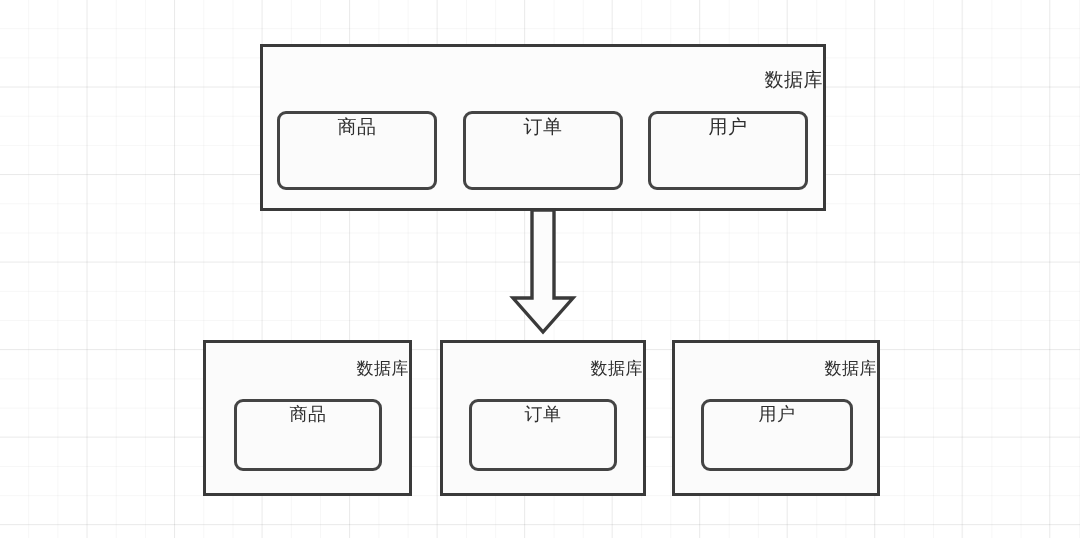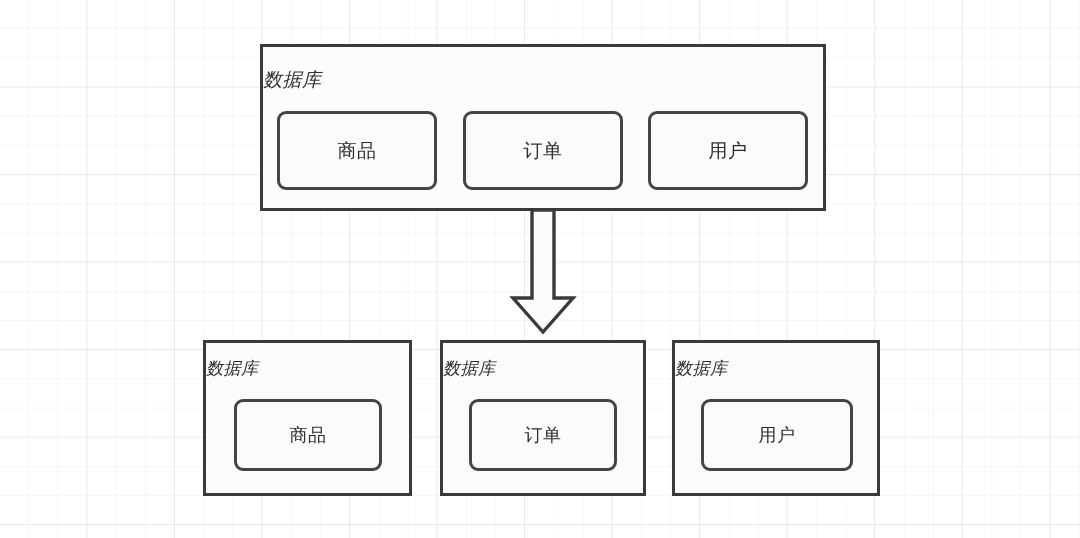--- a/index.html
+++ b/index.html
@@ -39,33 +39,32 @@
     background: #fcfcfc;
   }
 
   .table-box {
     position: absolute;
     box-sizing: border-box;
     background: #fbfbfb;
     border: 3px solid #444444;
     border-radius: 9px;
     display: flex;
-    align-items: center;
+    align-items: flex-start;
     justify-content: center;
   }
 
   .db-title {
     position: absolute;
     left: 0;
     right: 0;
-    text-align: left;
+    text-align: right;
     color: #2e2e2e;
     letter-spacing: 0.5px;
     white-space: nowrap;
-    font-style: italic;
   }
 
   .title-lg { font-size: 19px; }
   .title-sm { font-size: 17px; }
 
   .tbl-label {
     color: #2e2e2e;
     font-size: 19px;
     letter-spacing: 0.5px;
     white-space: nowrap;

